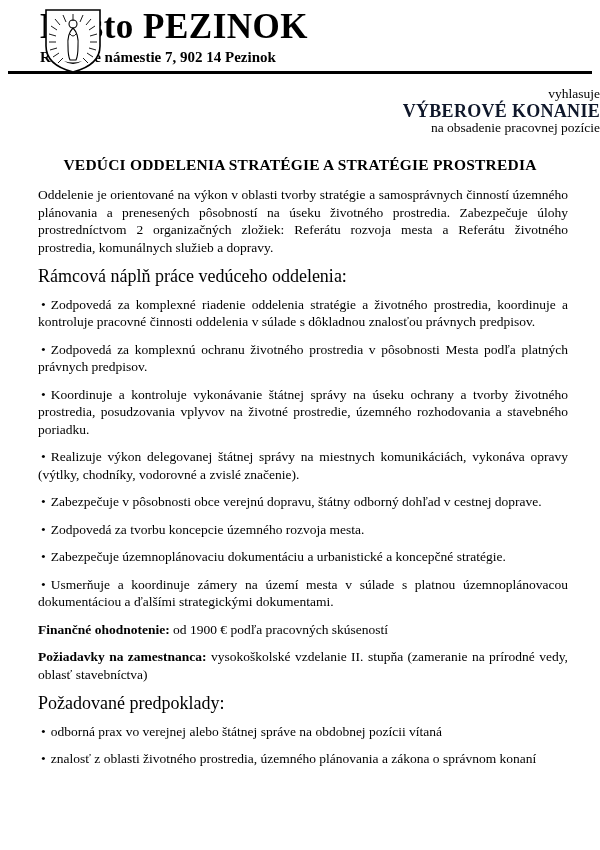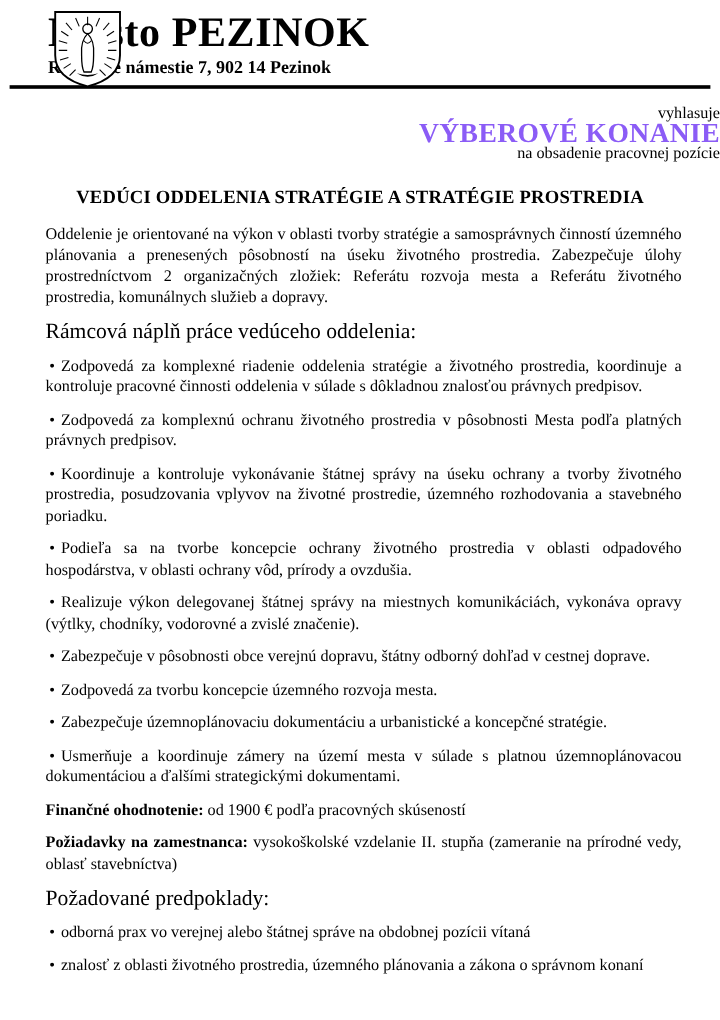--- a/index.html
+++ b/index.html
@@ -54,23 +54,23 @@
   
   .announce {
     text-align: right;
     margin-top: 12px;
     line-height: 16px;
   }
   .announce-line1 {
     font-size: 13.5px;
   }
   .announce-line2 {
-    font-size: 23px;
-    font-weight: bold;
-    color: #8b5cf6;
+    font-size: 18px;
+    font-weight: bold;
+    color: #0f172a;
     letter-spacing: 0.3px;
     margin-top: 1px;
   }
   .announce-line3 {
     font-size: 13.5px;
     margin-top: 1px;
   }
   .position-title {
     text-align: center;
     font-size: 15.5px;
@@ -167,21 +167,20 @@
   <p class="sec-heading">Rámcová náplň práce vedúceho oddelenia:</p>
 
   <div>
 
       <p class="para bullet-line"><span class="bmark">•</span><span>Zodpovedá za komplexné riadenie oddelenia stratégie a životného prostredia, koordinuje a kontroluje pracovné činnosti oddelenia v súlade s dôkladnou znalosťou právnych predpisov.</span></p>
 
       <p class="para bullet-line"><span class="bmark">•</span><span>Zodpovedá za komplexnú ochranu životného prostredia v pôsobnosti Mesta podľa platných právnych predpisov.</span></p>
 
       <p class="para bullet-line"><span class="bmark">•</span><span>Koordinuje a kontroluje vykonávanie štátnej správy na úseku ochrany a tvorby životného prostredia, posudzovania vplyvov na životné prostredie, územného rozhodovania a stavebného poriadku.</span></p>
 
-      <p class="para bullet-line"><span class="bmark">•</span><span>Podieľa sa na tvorbe koncepcie ochrany životného prostredia v oblasti odpadového hospodárstva, v oblasti ochrany vôd, prírody a ovzdušia.</span></p>
 
       <p class="para bullet-line"><span class="bmark">•</span><span>Realizuje výkon delegovanej štátnej správy na miestnych komunikáciách, vykonáva opravy (výtlky, chodníky, vodorovné a zvislé značenie).</span></p>
 
       <p class="para bullet-line"><span class="bmark">•</span><span>Zabezpečuje v pôsobnosti obce verejnú dopravu, štátny odborný dohľad v cestnej doprave.</span></p>
 
       <p class="para bullet-line"><span class="bmark">•</span><span>Zodpovedá za tvorbu koncepcie územného rozvoja mesta.</span></p>
 
       <p class="para bullet-line"><span class="bmark">•</span><span>Zabezpečuje územnoplánovaciu dokumentáciu a urbanistické a koncepčné stratégie.</span></p>
 
       <p class="para bullet-line"><span class="bmark">•</span><span>Usmerňuje a koordinuje zámery na území mesta v súlade s platnou územnoplánovacou dokumentáciou a ďalšími strategickými dokumentami.</span></p>

